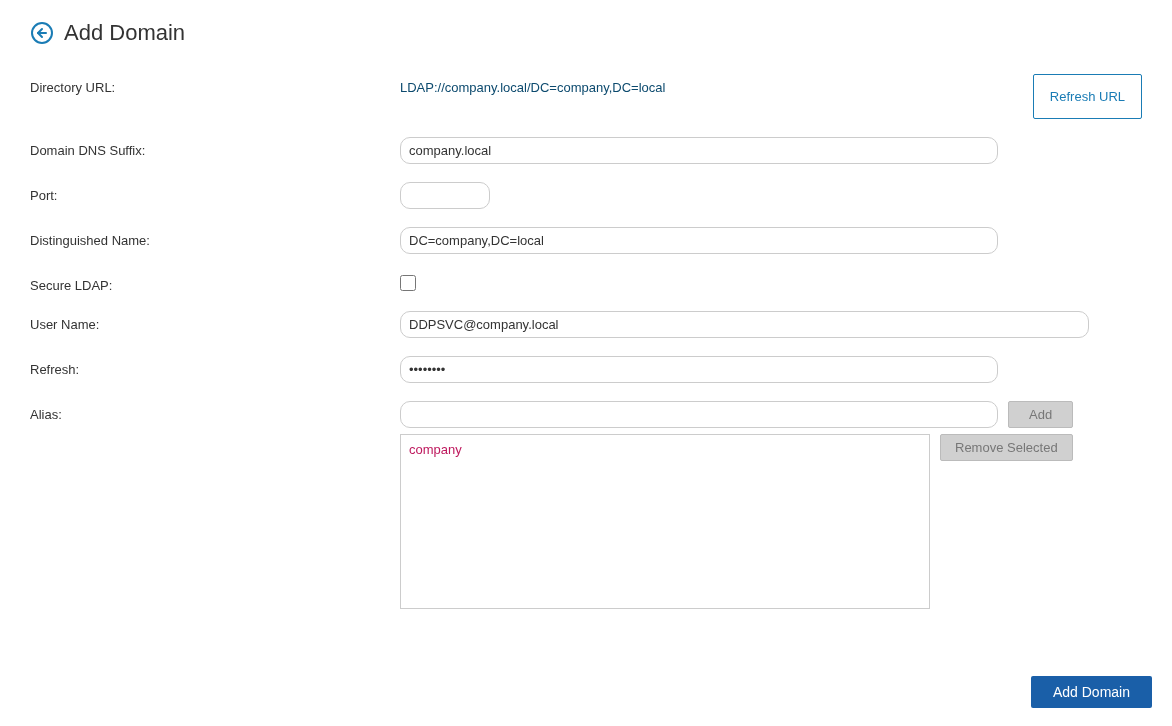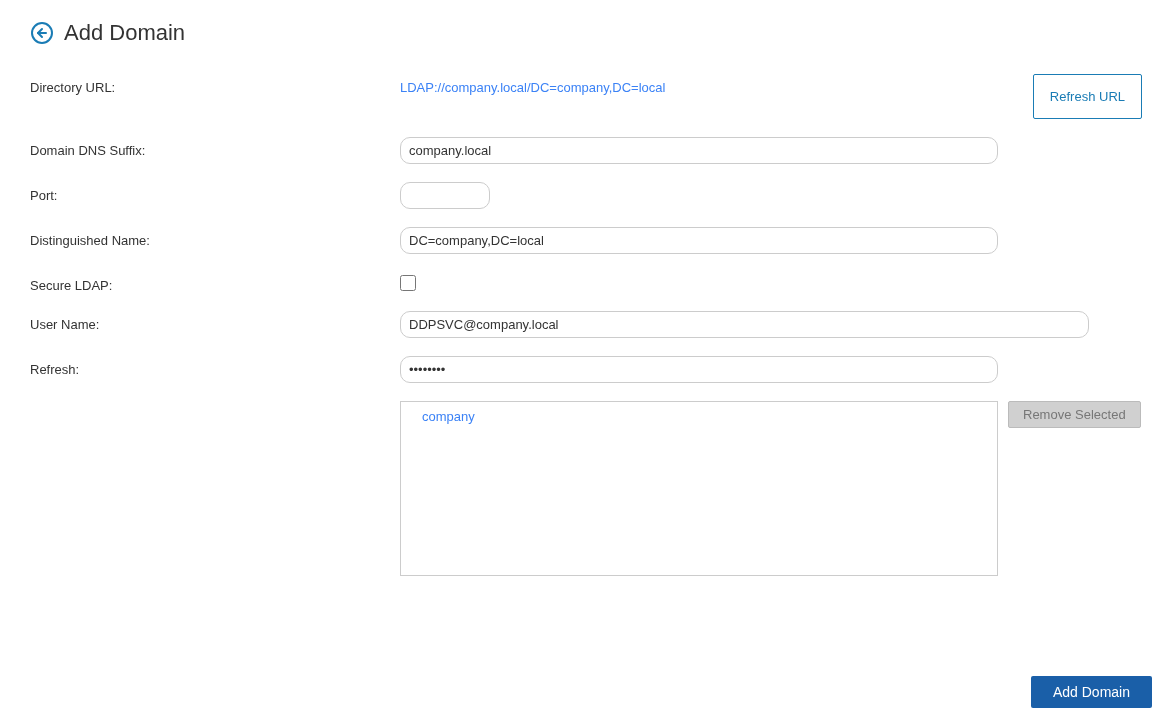--- a/index.html
+++ b/index.html
@@ -62,21 +62,21 @@
     .form-control-area {
       flex: 1;
       display: flex;
       align-items: flex-start;
       gap: 10px;
     }
 
     .directory-url-value {
       flex: 1;
       padding-top: 6px;
-      color: #3b82f6;
+      color: #0c4a6e;
       font-size: 13px;
     }
 
     input[type="text"],
     input[type="password"] {
       border: 1px solid #ccc;
       border-radius: 10px;
       padding: 5px 8px;
       font-size: 13px;
       color: #333;
@@ -159,29 +159,29 @@
       flex-shrink: 0;
     }
 
     .alias-list-area {
       display: flex;
       align-items: flex-start;
       gap: 10px;
     }
 
     .alias-listbox {
-      width: 598px;
+      width: 530px;
       height: 175px;
       border: 1px solid #ccc;
       background: #fff;
       overflow-y: scroll;
       resize: none;
-      padding: 6px 21px;
-      font-size: 13px;
-      color: #3b82f6;
+      padding: 6px 8px;
+      font-size: 13px;
+      color: #be185d;
     }
 
     .alias-listbox-item {
       padding: 1px 0;
     }
 
     .remove-selected-btn {
       background: #d0d0d0;
       color: #777;
       border: 1px solid #bbb;
@@ -268,20 +268,27 @@
     </div>
   </div>
 
   <div class="form-row">
     <div class="form-label">Refresh:</div>
     <div class="form-control-area">
       <input type="password" class="input-password" value="password" style="">
     </div>
   </div>
 
+  <div class="alias-row form-row">
+    <div class="form-label">Alias:</div>
+    <div class="form-control-area">
+      <input type="text" class="input-alias" value="" style="">
+      <button class="add-btn">Add</button>
+    </div>
+  </div>
 
   <div class="alias-list-row">
     <div class="alias-list-spacer"></div>
     <div class="alias-list-area">
       <div class="alias-listbox scrollbar-visible">
         <div class="alias-listbox-item">company</div>
       </div>
       <button class="remove-selected-btn">Remove Selected</button>
     </div>
   </div>

